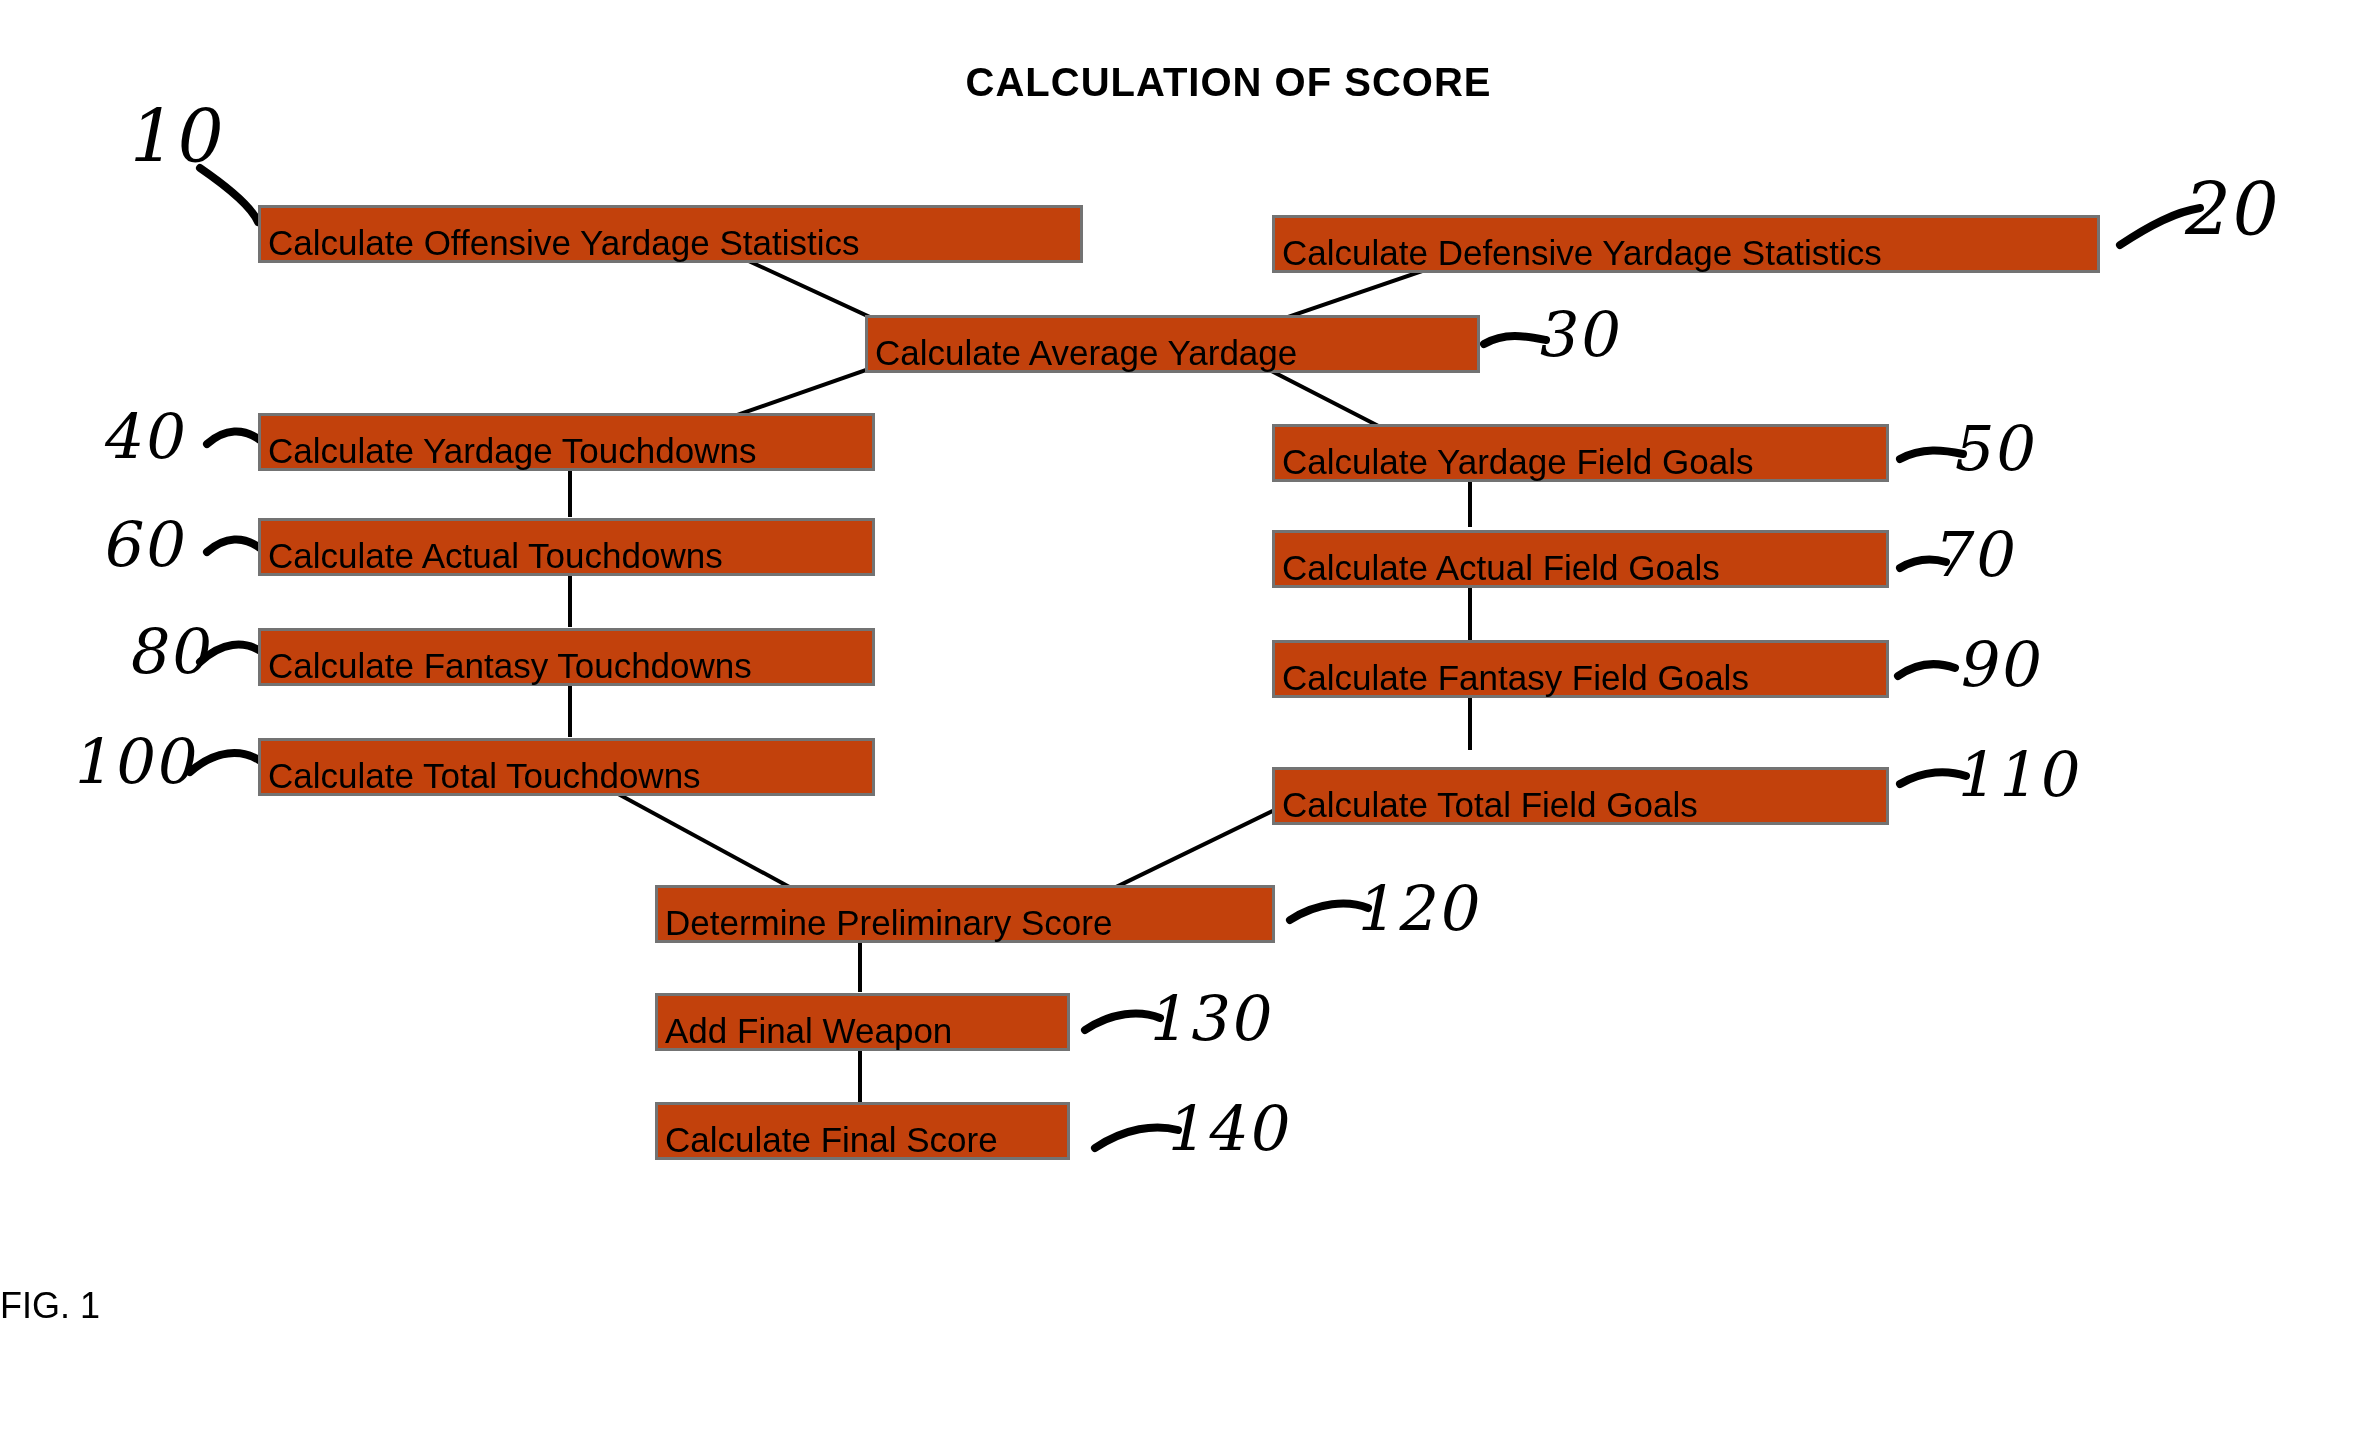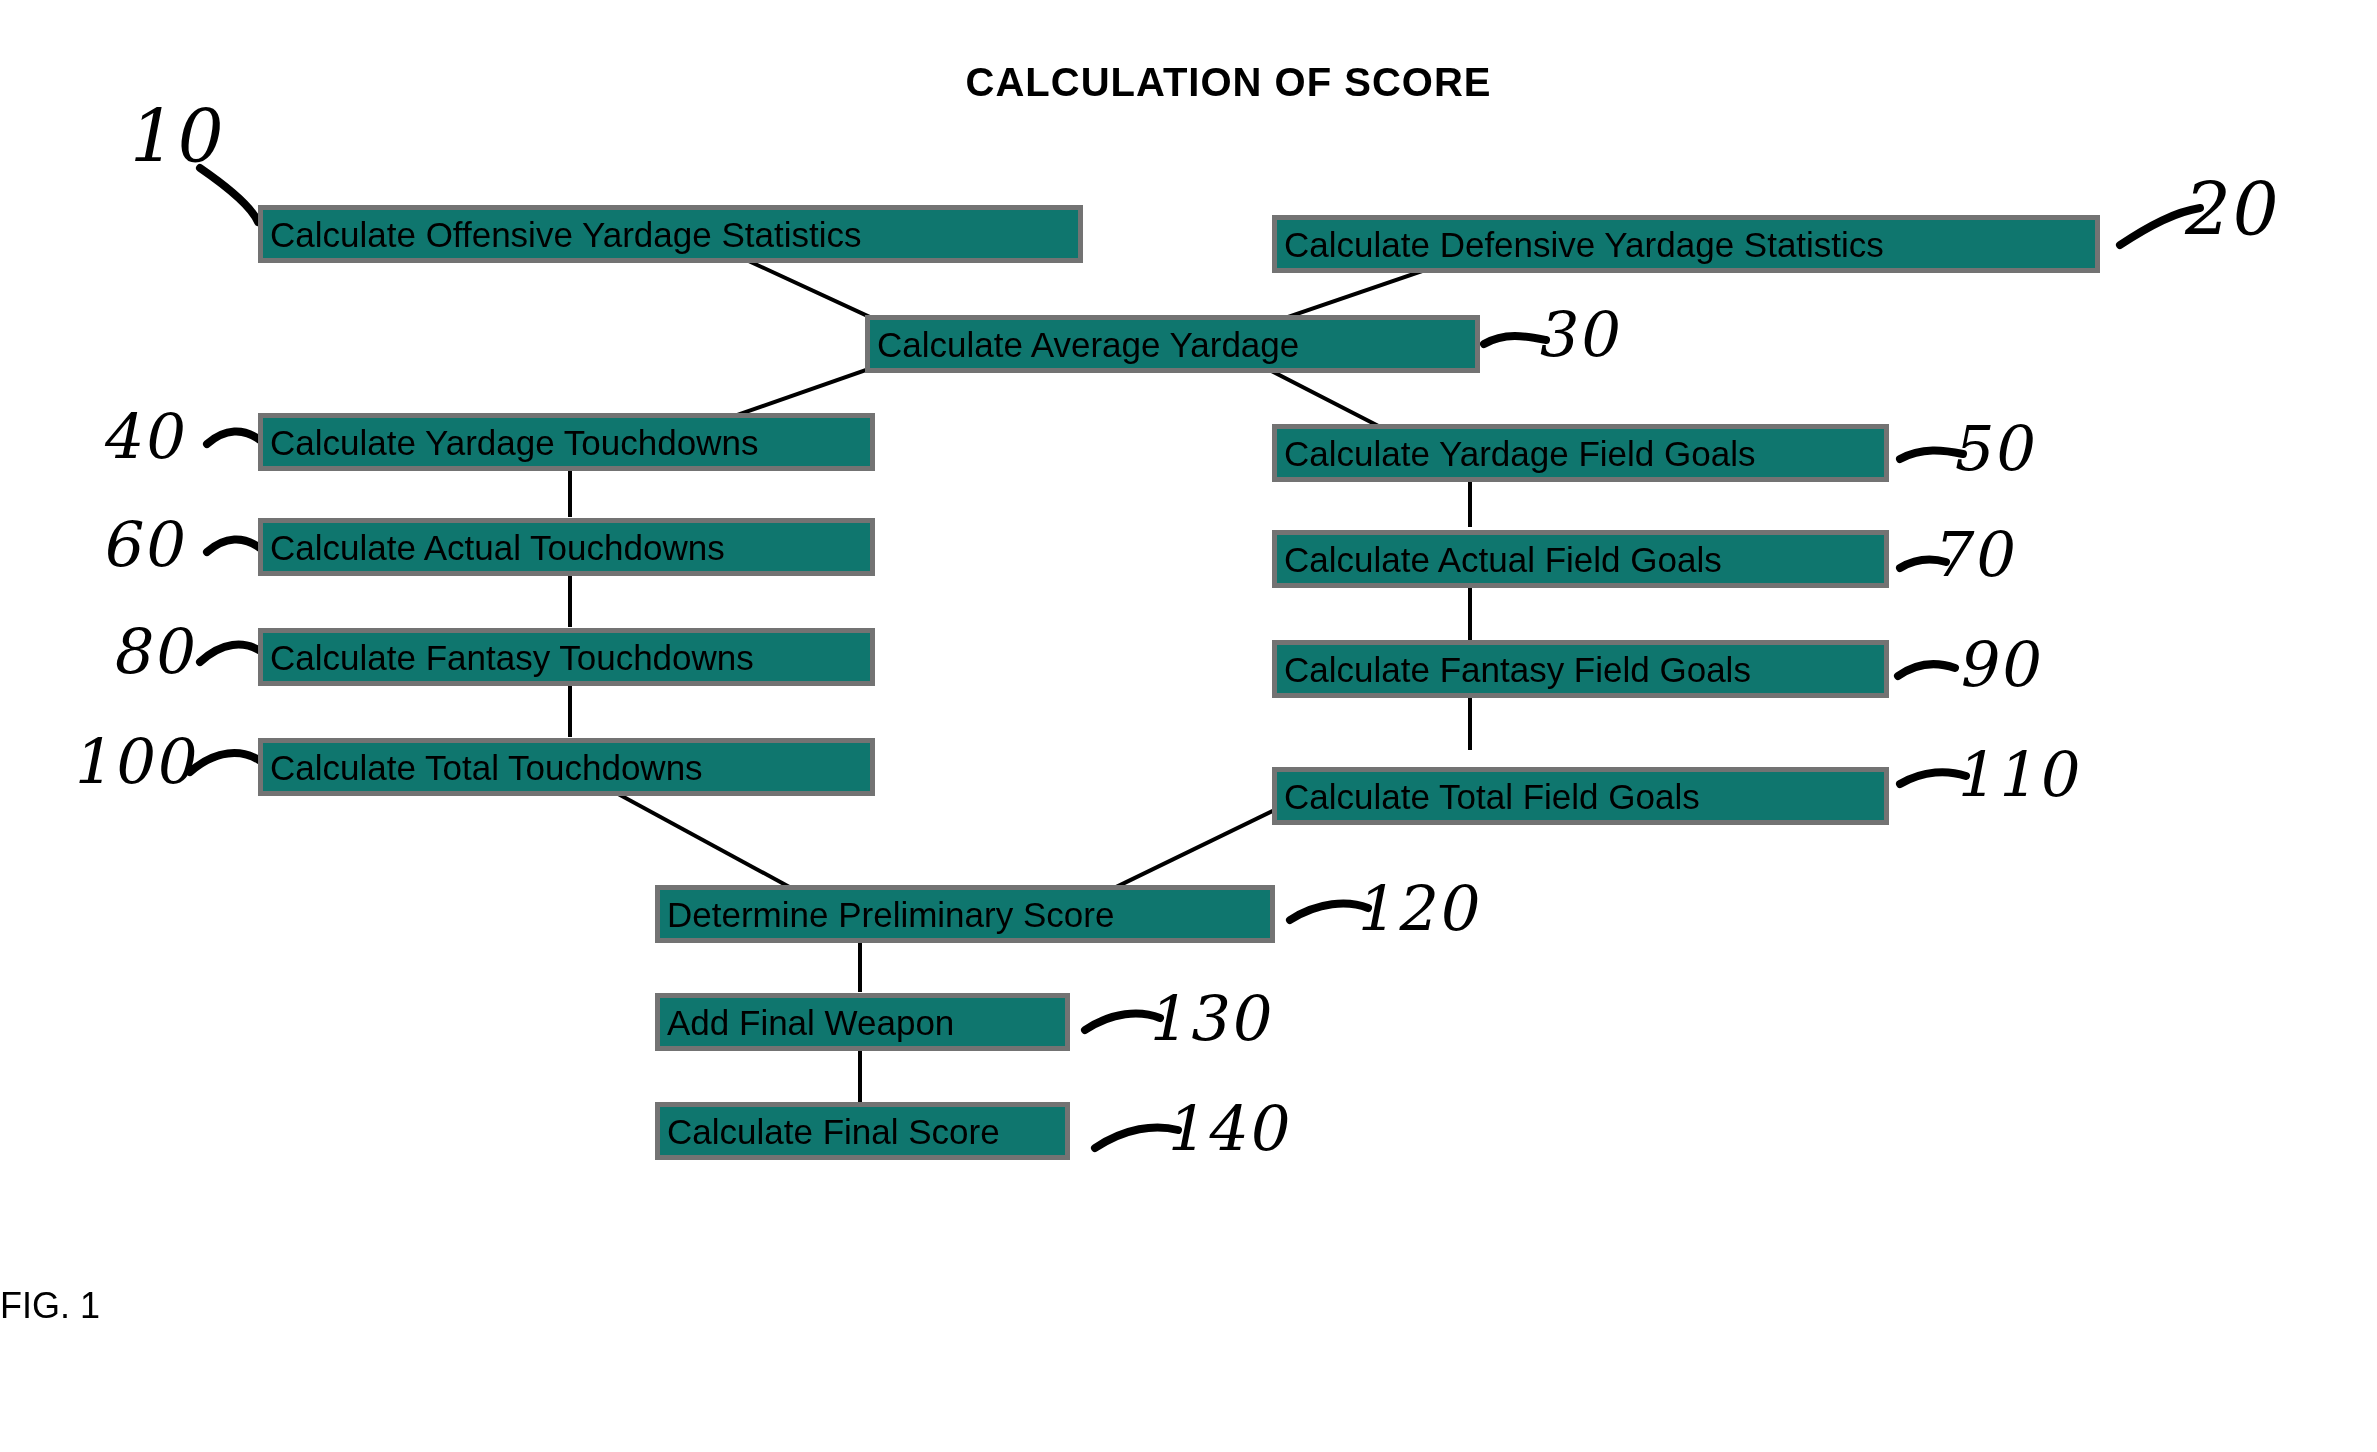--- a/index.html
+++ b/index.html
@@ -43,24 +43,24 @@
     text-align: left;
     font-size: 36px;
     font-weight: normal;
     font-family: "Liberation Sans", sans-serif;
   }
 
   
   .pbox {
     position: absolute;
     box-sizing: border-box;
-    border: 5px solid #737373;
-    background: #0f766e;
+    border: 3px solid #737373;
+    background: #c2410c;
     display: flex;
-    align-items: center;
+    align-items: flex-end;
     z-index: 5;
   }
   .pbox .plabel {
     font-family: "Liberation Sans", sans-serif;
     font-size: 35px;
     line-height: 1;
     white-space: nowrap;
     padding-left: 7px;
     color: #000;
   }
@@ -221,21 +221,21 @@
   <div class="refnum" style="left:1540px; top:298px; font-size:62px;">30</div>
 
   <div class="refnum" style="left:105px;  top:400px; font-size:62px;">40</div>
 
   <div class="refnum" style="left:1955px; top:412px; font-size:62px;">50</div>
 
   <div class="refnum" style="left:105px;  top:508px; font-size:62px;">60</div>
 
   <div class="refnum" style="left:1935px; top:518px; font-size:62px;">70</div>
 
-  <div class="refnum" style="left:115px;  top:615px; font-size:62px;">80</div>
+  <div class="refnum" style="left:131px;  top:615px; font-size:62px;">80</div>
 
   <div class="refnum" style="left:1945px; top:628px; font-size:62px;margin-left:16px;">90</div>
 
   <div class="refnum" style="left:75px;   top:725px; font-size:62px;">100</div>
 
   <div class="refnum" style="left:1958px; top:738px; font-size:62px;">110</div>
 
   <div class="refnum" style="left:1358px; top:872px; font-size:62px;">120</div>
 
   <div class="refnum" style="left:1150px; top:982px; font-size:62px;">130</div>

